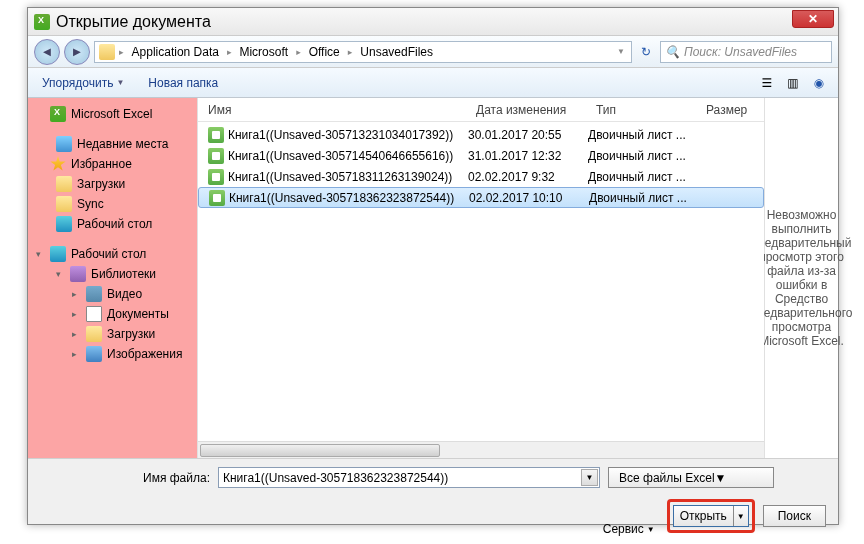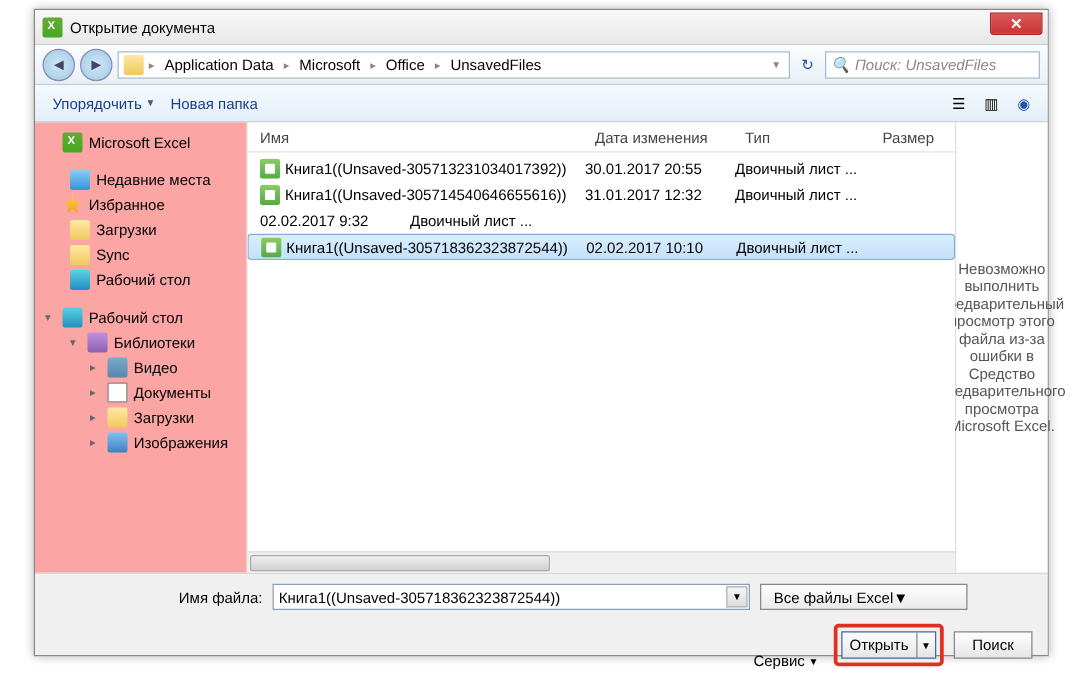--- a/index.html
+++ b/index.html
@@ -1,30 +1,30 @@
 <!DOCTYPE html>
 <html><head>
 <meta charset="utf-8">
 <style>
 * { margin: 0; padding: 0; box-sizing: border-box; font-family: "Segoe UI", Tahoma, sans-serif; font-size: 12px; }
 body { background: #fff; width: 864px; height: 544px; position: relative; }
 .window { position: absolute; left: 27px; top: 7px; width: 812px; height: 518px; border: 1px solid #888; background: #fff; box-shadow: 0 0 8px rgba(0,0,0,.3); }
 .titlebar { height: 28px; background: linear-gradient(#f8f8f8,#e8e8e8); border-bottom: 1px solid #ccc; display: flex; align-items: center; padding: 0 6px; position: relative; }
 .titlebar .icon { width: 16px; height: 16px; margin-right: 6px; }
-.titlebar .title { font-size: 12px; color: #000; }
+.titlebar .title { font-size: 16px; color: #000; }
 .close-btn { position: absolute; right: 4px; top: 2px; width: 42px; height: 18px; background: linear-gradient(#d85a5a,#c33); border: 1px solid #a22; border-radius: 0 0 3px 3px; display: flex; align-items: center; justify-content: center; color: #fff; font-weight: bold; }
 .navbar { height: 32px; background: linear-gradient(#fafdff,#e8f0f7); border-bottom: 1px solid #ccc; display: flex; align-items: center; padding: 0 6px; gap: 4px; }
 .nav-btn { width: 26px; height: 26px; border-radius: 50%; background: radial-gradient(#d0e8f8,#a0c8e0); border: 1px solid #88b; display: flex; align-items: center; justify-content: center; font-size: 13px; color: #446; }
 .breadcrumb { flex: 1; height: 22px; background: #fff; border: 1px solid #abc; display: flex; align-items: center; padding: 0 4px; gap: 2px; }
 .breadcrumb .crumb { padding: 0 4px; cursor: default; }
 .breadcrumb .arrow { color: #888; font-size: 9px; padding: 0 2px; }
 .crumb-icon { width: 16px; height: 16px; background: linear-gradient(#ffe9a0,#f0c860); border-radius: 2px; display:inline-block; }
 .search-box { width: 172px; height: 22px; background: #fff; border: 1px solid #abc; display: flex; align-items: center; padding: 0 4px; color: #888; font-style: italic; }
 .refresh-btn { width: 20px; height: 20px; display:flex; align-items:center; justify-content:center; color:#25a; }
-.toolbar { height: 30px; background: linear-gradient(#f5faff,#e3eef8); border-bottom: 1px solid #c0c8d0; display: flex; align-items: center; padding: 0 8px; }
+.toolbar { height: 30px; background: linear-gradient(#f5faff,#e3eef8); border-bottom: 1px solid #c0c8d0; display: flex; align-items: center; padding: 0 8px; gap: 12px; }
 .toolbar .tb-btn { color: #1a3e8a; padding: 2px 6px; display: flex; align-items: center; gap: 3px; }
 .toolbar .tb-btn .chev { font-size: 8px; color: #557; }
 .toolbar-right { margin-left: auto; display: flex; gap: 4px; }
 .view-btn { width: 22px; height: 20px; border: 1px solid transparent; display:flex;align-items:center;justify-content:center; }
 .body-area { display: flex; height: 360px; }
 .sidebar { width: 176px; background: #fca5a5; border-right: 1px solid #e0e0e0; padding: 6px 0; overflow-y: auto; }
 .tree-item { display: flex; align-items: center; height: 20px; padding-left: 8px; gap: 5px; cursor: default; }
 .tree-item.l2 { padding-left: 28px; }
 .tree-item.l3 { padding-left: 44px; }
 .tree-exp { width: 9px; height: 9px; font-size: 9px; color: #666;line-height:9px; }
@@ -202,20 +202,24 @@
           </div>
           <div class="row">
             <div class="cell cell-name">
                 <span class="file-icon"></span>
                 <span>Книга1((Unsaved-305714540646655616))</span>
               </div>
             <div class="cell cell-date">31.01.2017 12:32</div>
             <div class="cell cell-type">Двоичный лист ...</div>
           </div>
           <div class="row">
+            <div class="cell cell-name">
+                <span class="file-icon"></span>
+                <span>Книга1((Unsaved-305718311263139024))</span>
+              </div>
             <div class="cell cell-date">02.02.2017 9:32</div>
             <div class="cell cell-type">Двоичный лист ...</div>
           </div>
           <div class="row selected">
             <div class="cell cell-name">
                 <span class="file-icon"></span>
                 <span>Книга1((Unsaved-305718362323872544))</span>
               </div>
             <div class="cell cell-date">02.02.2017 10:10</div>
             <div class="cell cell-type">Двоичный лист ...</div>

